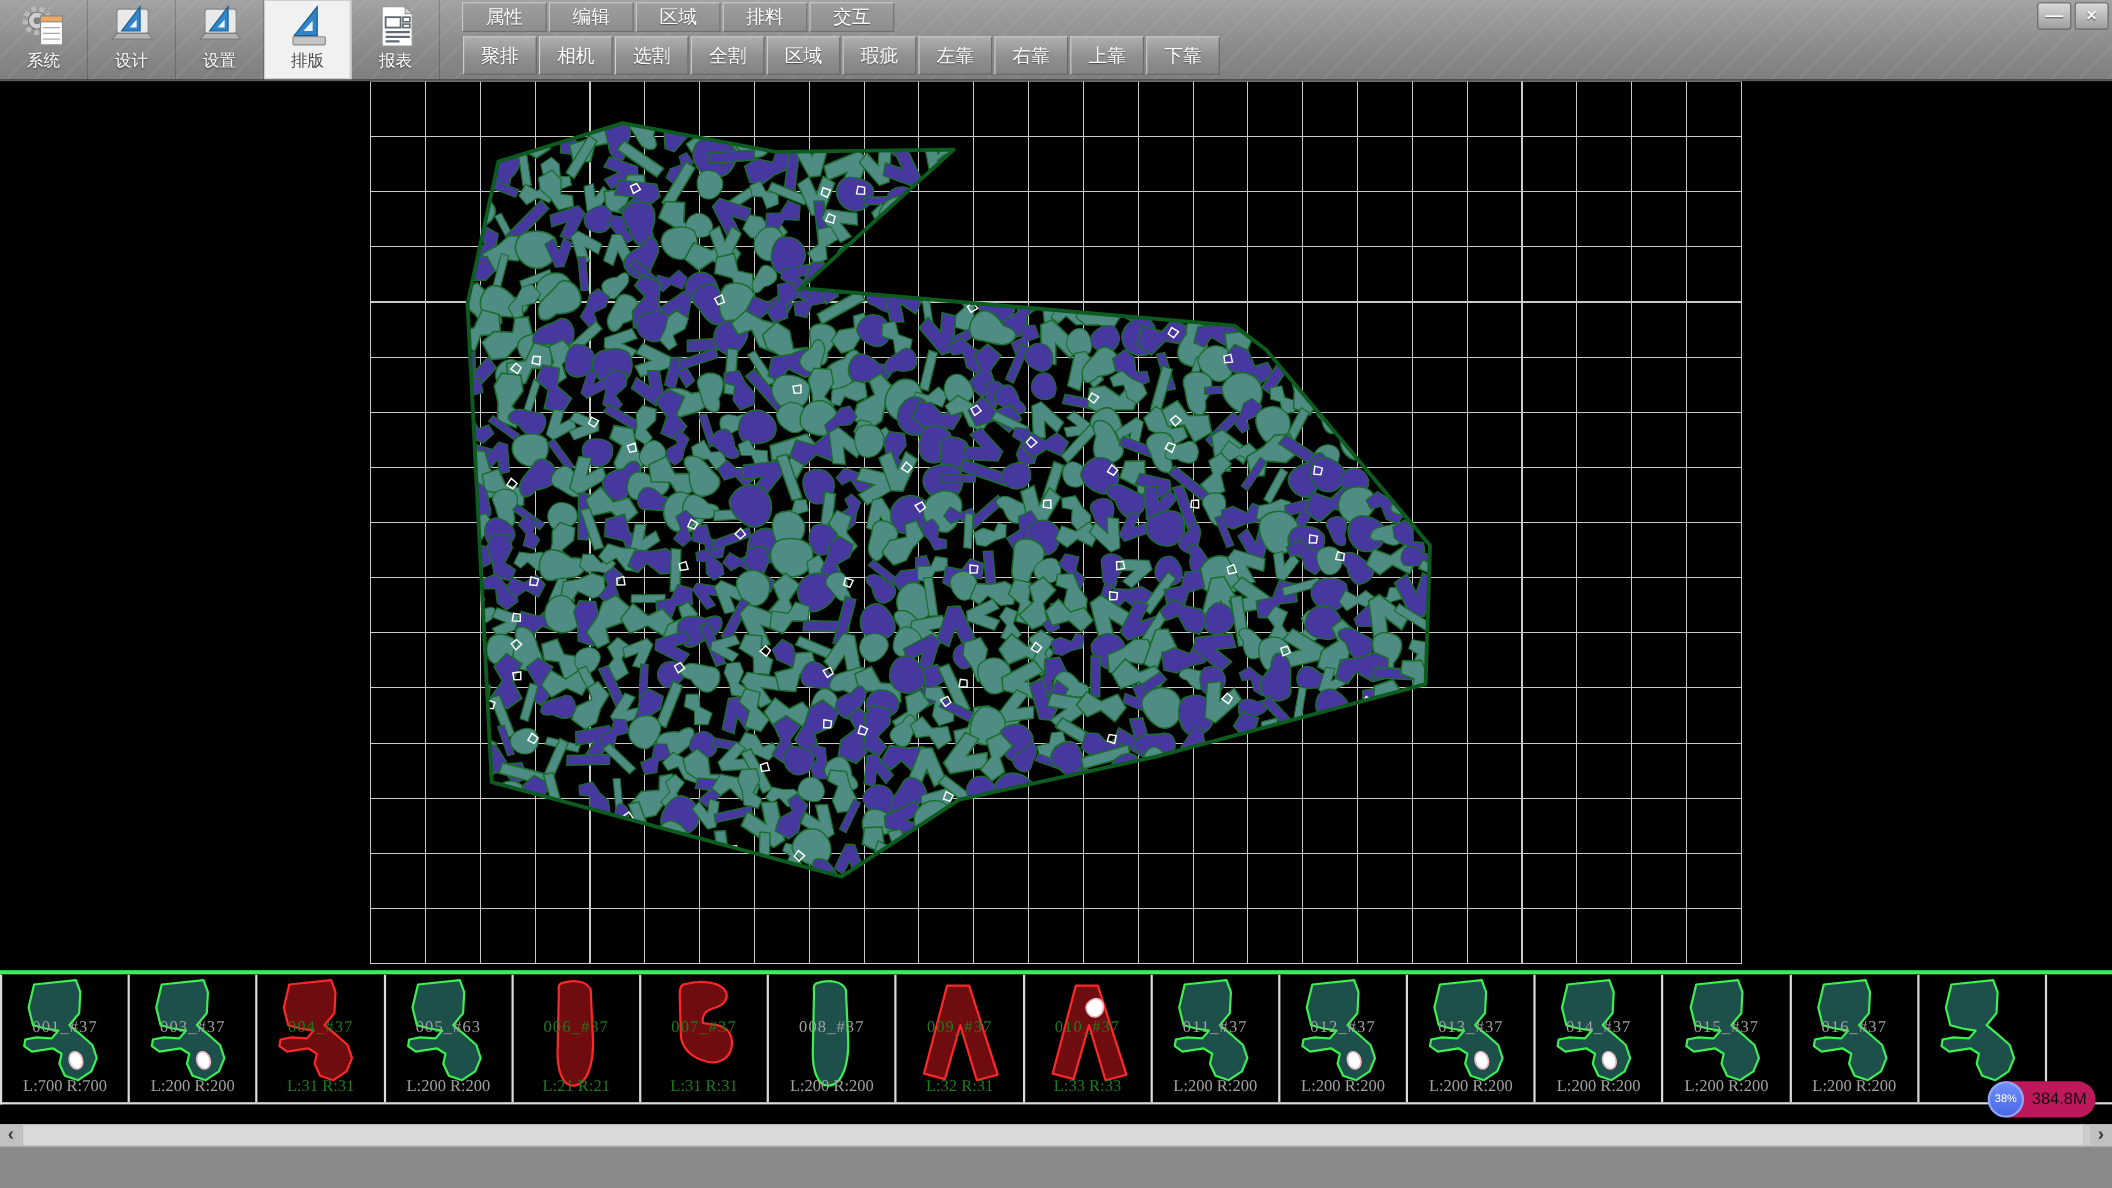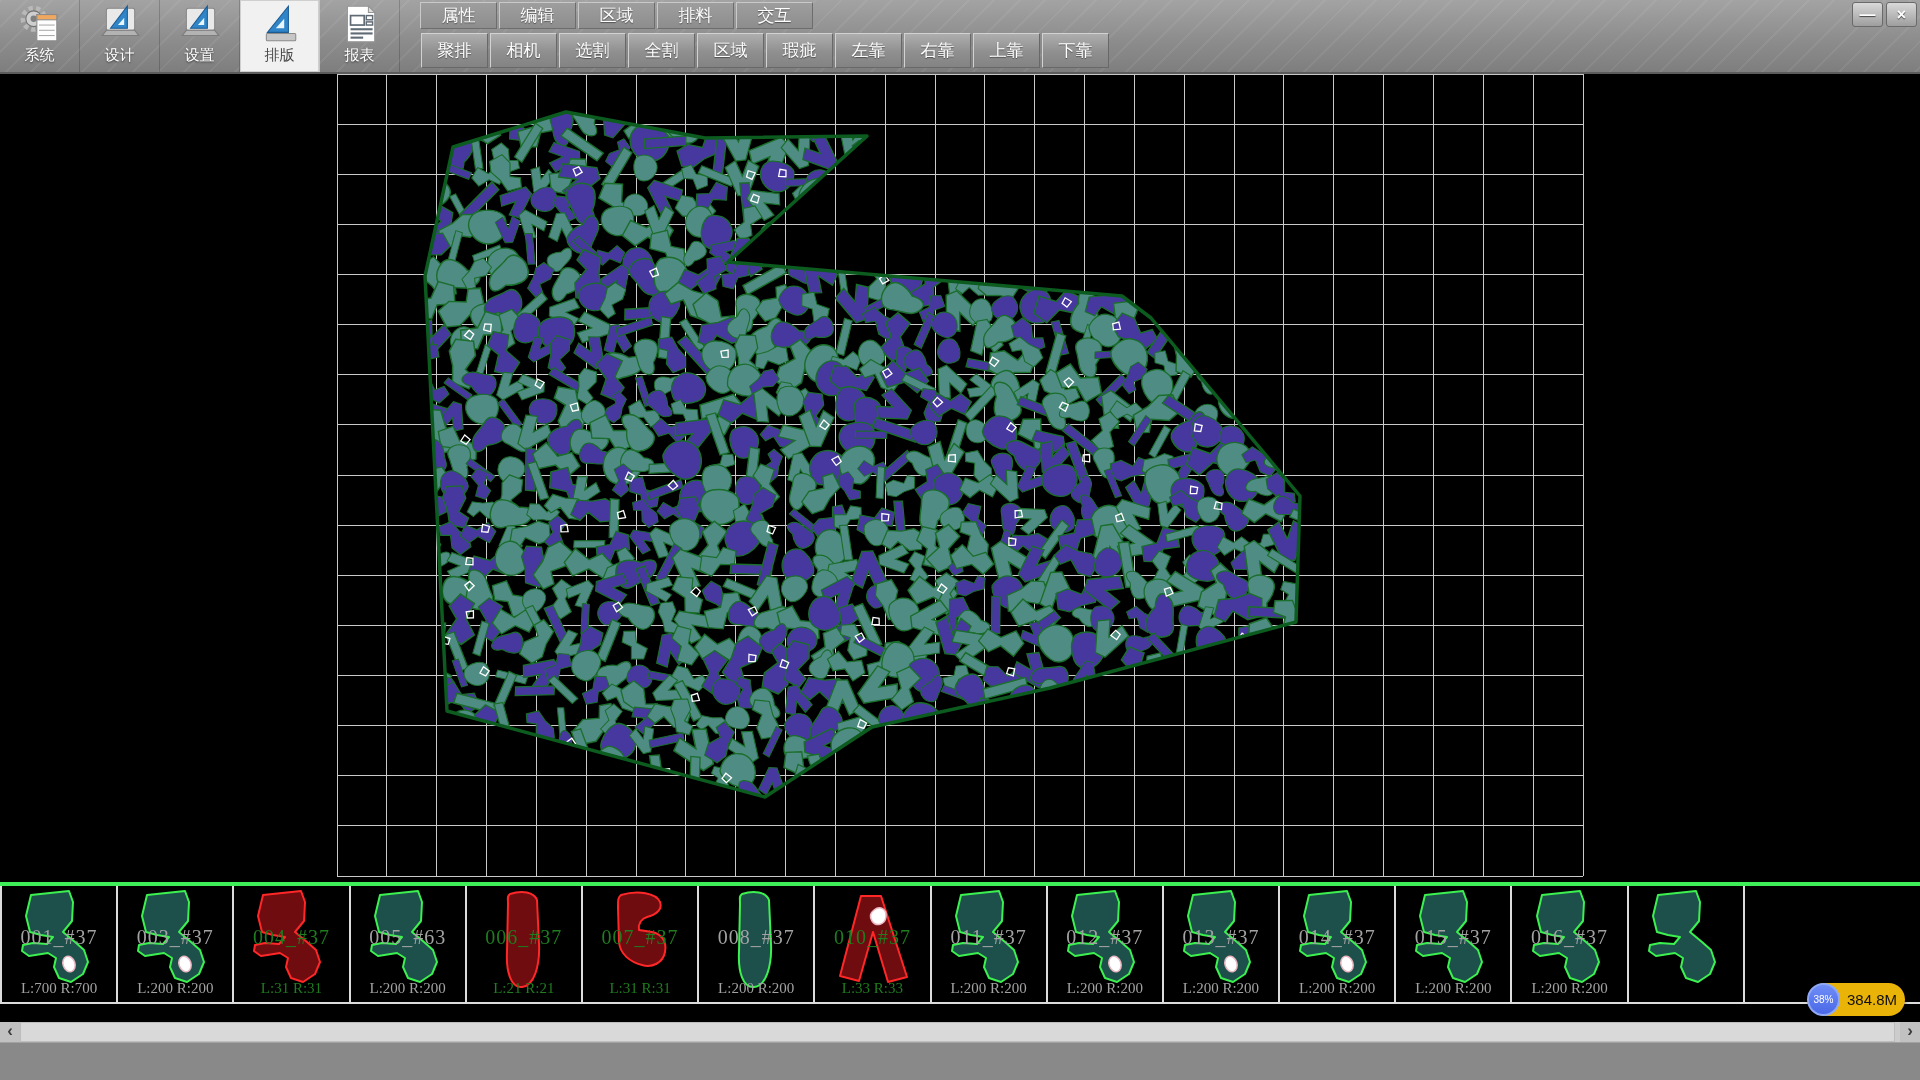--- a/index.html
+++ b/index.html
@@ -45,29 +45,29 @@
 
   
   .thumbs{position:absolute;left:0;top:886px;width:1920px;height:118px;background:#000;
           display:flex;border-left:2px solid #dcdcdc;border-bottom:2px solid #dcdcdc;overflow:hidden;}
   .cell{position:relative;flex:0 0 116.2px;width:116.2px;height:116px;border-right:2px solid #dcdcdc;}
   .cell svg{position:absolute;left:50%;top:2px;transform:translateX(-50%);}
   .cell .shape{fill:#1d4f4b;stroke:#3cf050;stroke-width:2;stroke-linejoin:round;}
   .cell.defect .shape{fill:#6e0c10;stroke:#ff2727;}
   .cell .hole{fill:#ffffff;stroke:#eab6c0;stroke-width:1.5;}
   .cell-id{position:absolute;top:40px;left:0;width:100%;text-align:center;
-           font-family:"Liberation Serif","DejaVu Serif",serif;font-size:20px;letter-spacing:1px;
+           font-family:"Liberation Serif","DejaVu Serif",serif;font-size:15px;letter-spacing:1px;
            color:#a2a2a2;z-index:2;}
   .cell-lr{position:absolute;bottom:5px;left:0;width:100%;text-align:center;
            font-family:"Liberation Serif","DejaVu Serif",serif;font-size:15px;
            color:#a2a2a2;z-index:2;}
   .cell.defect .cell-id,.cell.defect .cell-lr{color:#1f7c1f;}
 
   
-  .badge{position:absolute;left:1809px;top:983px;width:96px;height:33px;background:#eab308;
+  .badge{position:absolute;left:1809px;top:983px;width:96px;height:33px;background:#be185d;
          border-radius:17px;display:flex;align-items:center;z-index:6;
          box-shadow:0 1px 4px rgba(0,0,0,.45);}
   .badge-circle{width:33px;height:33px;border-radius:50%;margin-left:-2px;
          background:linear-gradient(#6f8df7,#4a68e6);border:2px solid #8ea8f7;
          color:#fff;font-size:10px;display:flex;align-items:center;justify-content:center;}
   .badge-mem{margin-left:7px;font-size:15px;color:#111;}
 
   
   .scrollbar{position:absolute;left:0;top:1022px;width:1920px;height:20px;background:#cccccc;z-index:5;}
   .sb-btn{position:absolute;top:0;width:20px;height:20px;background:#c1c1c1;color:#3c3c3c;
@@ -1369,20 +1369,27 @@
       <div class="cell">
         <svg width="96" height="106" viewBox="0 0 96 106">
           <path class="shape" d="M34,6 C46,2 58,4 61,12 L63,56 C64,78 58,98 46,99 C35,100 30,84 31,64 L32,16 C32,10 31,8 34,6 Z"></path>
         </svg>
         <div class="cell-id">008_#37</div>
         <div class="cell-lr">L:200 R:200</div>
       </div>
       <div class="cell defect">
         <svg width="96" height="106" viewBox="0 0 96 106">
           <path class="shape" d="M37,8 L57,8 83,89 64,94 49,44 35,93 16,88 Z"></path>
+        </svg>
+        <div class="cell-id">009_#37</div>
+        <div class="cell-lr">L:32 R:31</div>
+      </div>
+      <div class="cell defect">
+        <svg width="96" height="106" viewBox="0 0 96 106">
+          <path class="shape" d="M37,8 L57,8 83,89 64,94 49,44 35,93 16,88 Z"></path>
           <path class="hole" d="M50,22 C56,17 63,21 62,29 C61,37 52,39 48,33 C45,28 46,25 50,22 Z"></path>
         </svg>
         <div class="cell-id">010_#37</div>
         <div class="cell-lr">L:33 R:33</div>
       </div>
       <div class="cell">
         <svg width="96" height="106" viewBox="0 0 96 106">
           <path class="shape" d="M20,7 L58,3 62,14 61,33 52,44 64,54 73,62 77,74 72,86 60,94 48,90 43,79 45,70 37,65 18,68 11,63 12,57 22,55 36,56 42,49 30,47 19,44 15,28 Z"></path>
         </svg>
         <div class="cell-id">011_#37</div>

